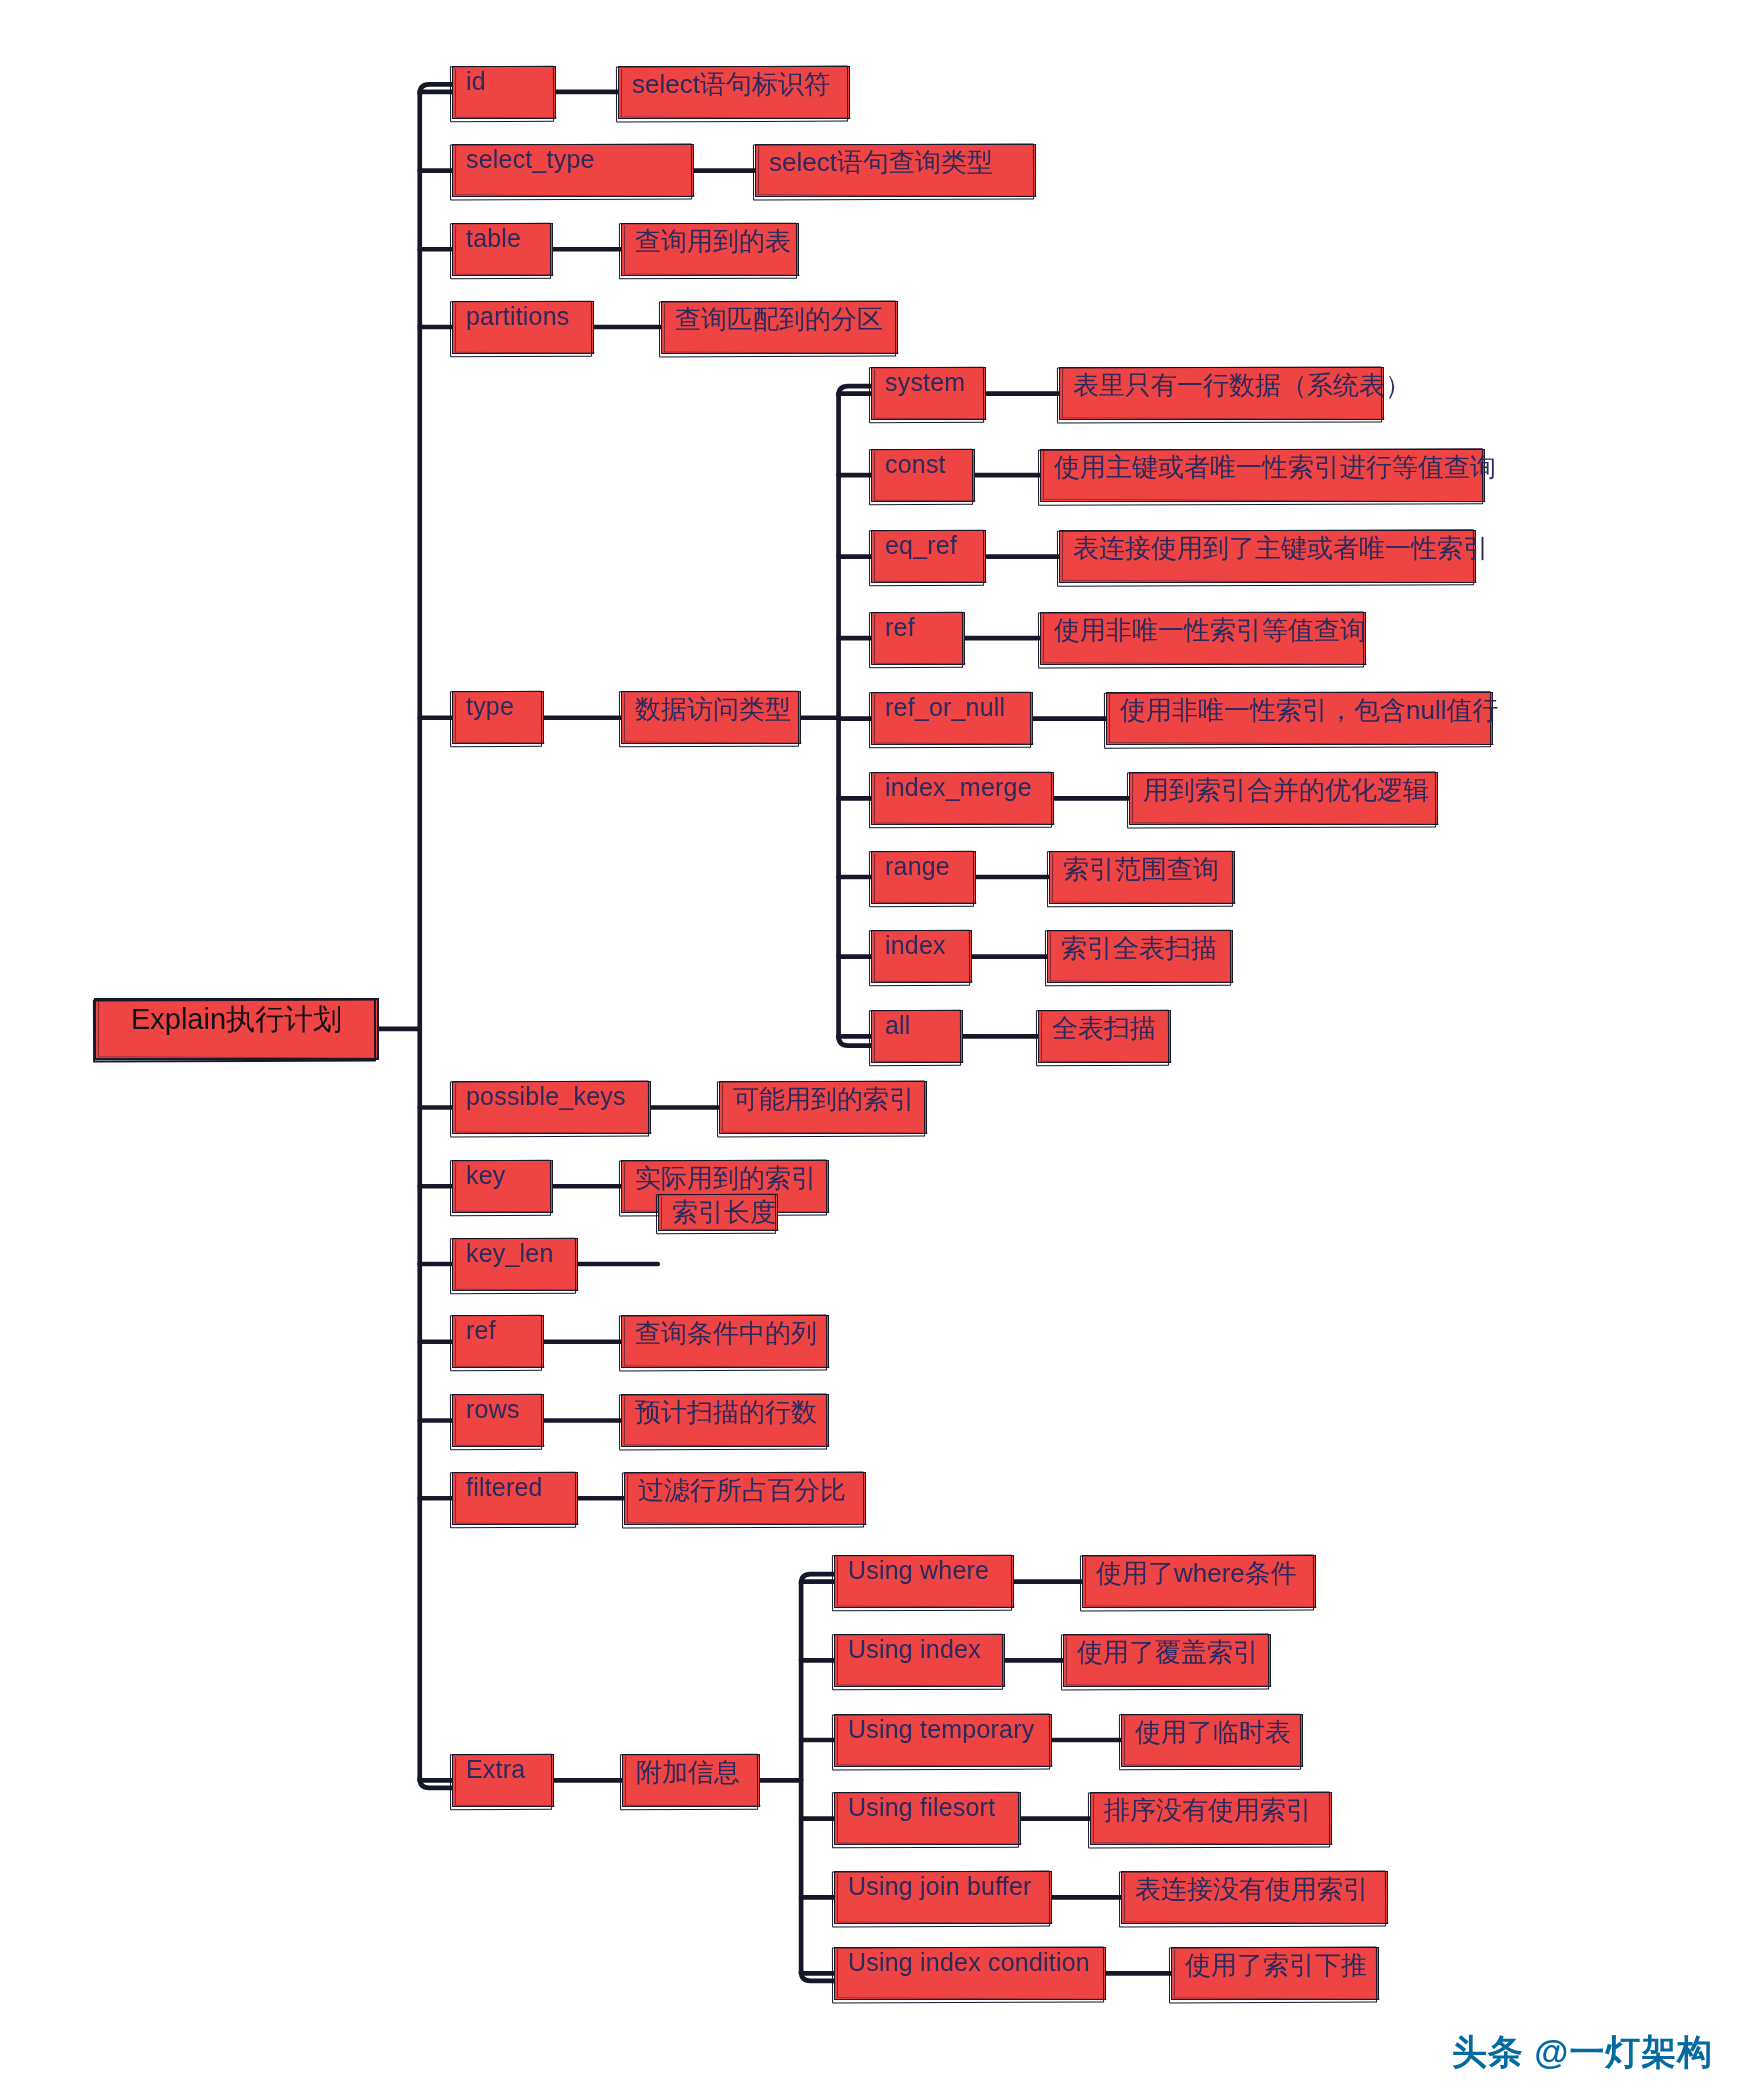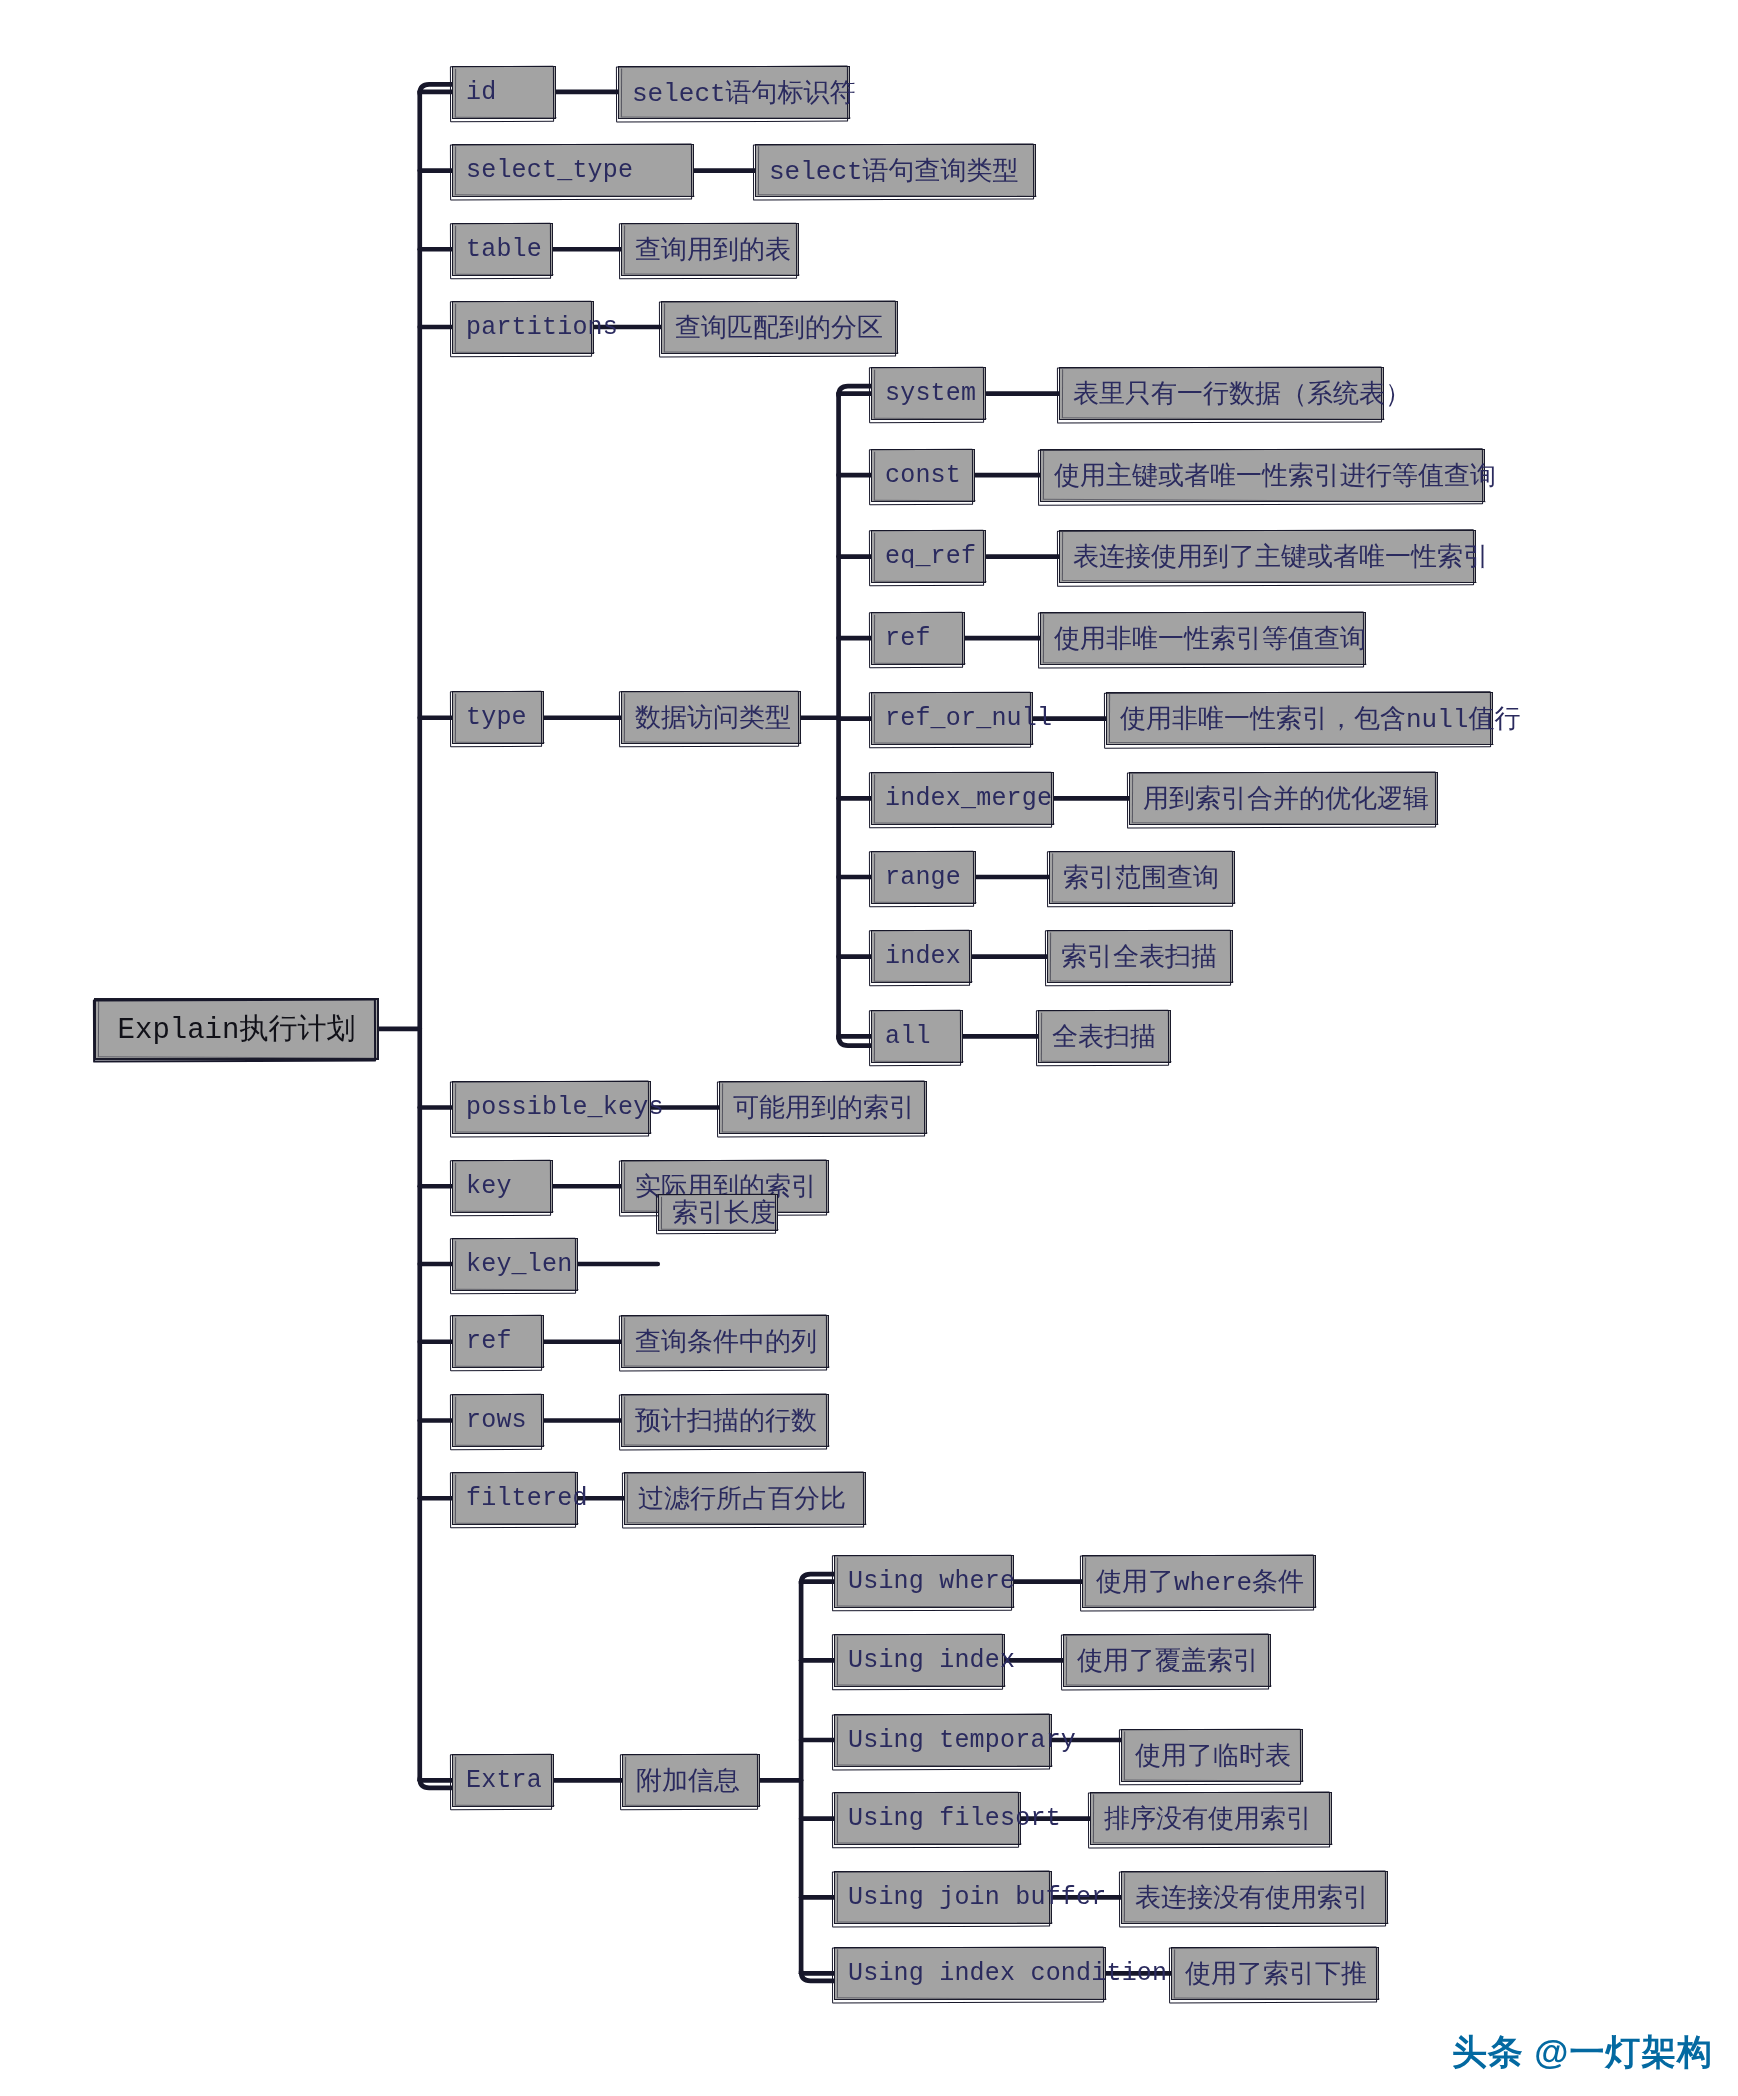--- a/index.html
+++ b/index.html
@@ -22,29 +22,28 @@
     left: 0; top: 0;
     width: 1739px;
     height: 2097px;
     pointer-events: none;
   }
   
   .node {
     position: absolute;
     box-sizing: border-box;
     display: flex;
-    align-items: center;
+    align-items: flex-start;
     justify-content: flex-start;
-    background: #a3a3a3;
+    background: #ef4444;
     color: #2a2a5e;
     white-space: nowrap;
     border: 1.9px solid #1b1b2b;
     padding: 0 13px;
     z-index: 3;
-    font-family: Liberation Mono, monospace;
   }
   
   .node::before {
     content: "";
     position: absolute;
     left: -2.8px; right: 0.9px;
     top: -0.9px; bottom: -3.7px;
     border: 1.9px solid #17172a;
     border-radius: 0.9px;
     transform: rotate(-0.22deg);
@@ -330,21 +329,21 @@
   <div class="node key-node" style="left:834px; top:1947px; width:272px; height:53px;">
     <span>Using index condition</span>
   </div>
 
   <div class="node desc-node" style="left:1082px; top:1555px; width:234px; height:53px;">
     <span>使用了where条件</span>
   </div>
   <div class="node desc-node" style="left:1063px; top:1634px; width:208px; height:53px;">
     <span>使用了覆盖索引</span>
   </div>
-  <div class="node desc-node" style="left:1121px; top:1714px; width:182px; height:53px;margin-top:15px;">
+  <div class="node desc-node" style="left:1121px; top:1714px; width:182px; height:53px;">
     <span>使用了临时表</span>
   </div>
   <div class="node desc-node" style="left:1090px; top:1792px; width:242px; height:53px;">
     <span>排序没有使用索引</span>
   </div>
   <div class="node desc-node" style="left:1121px; top:1871px; width:267px; height:53px;">
     <span>表连接没有使用索引</span>
   </div>
   <div class="node desc-node" style="left:1171px; top:1947px; width:208px; height:53px;">
     <span>使用了索引下推</span>

